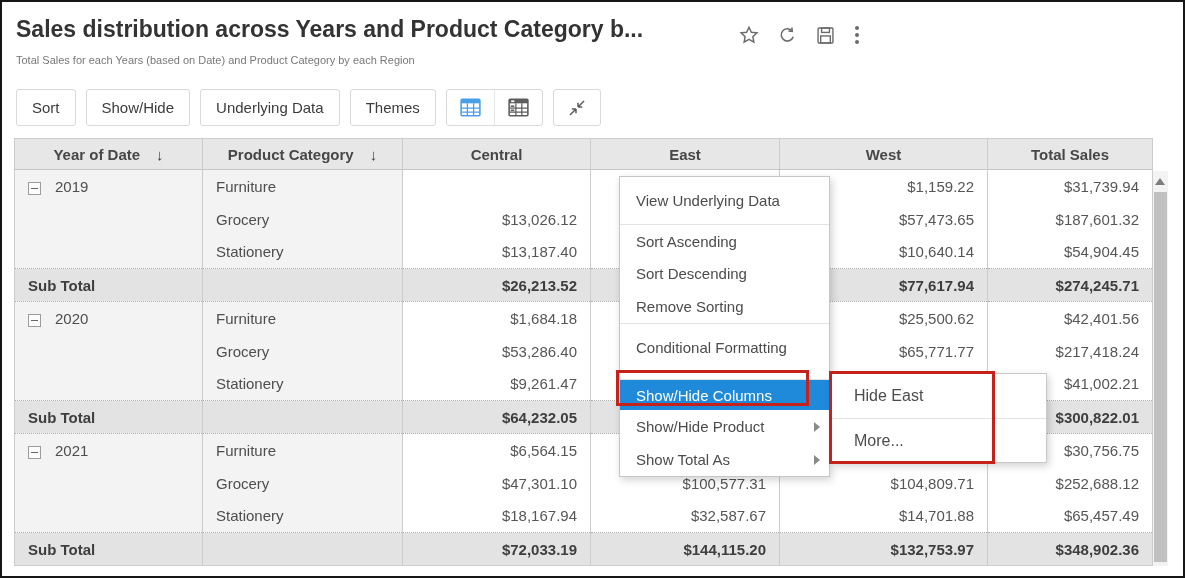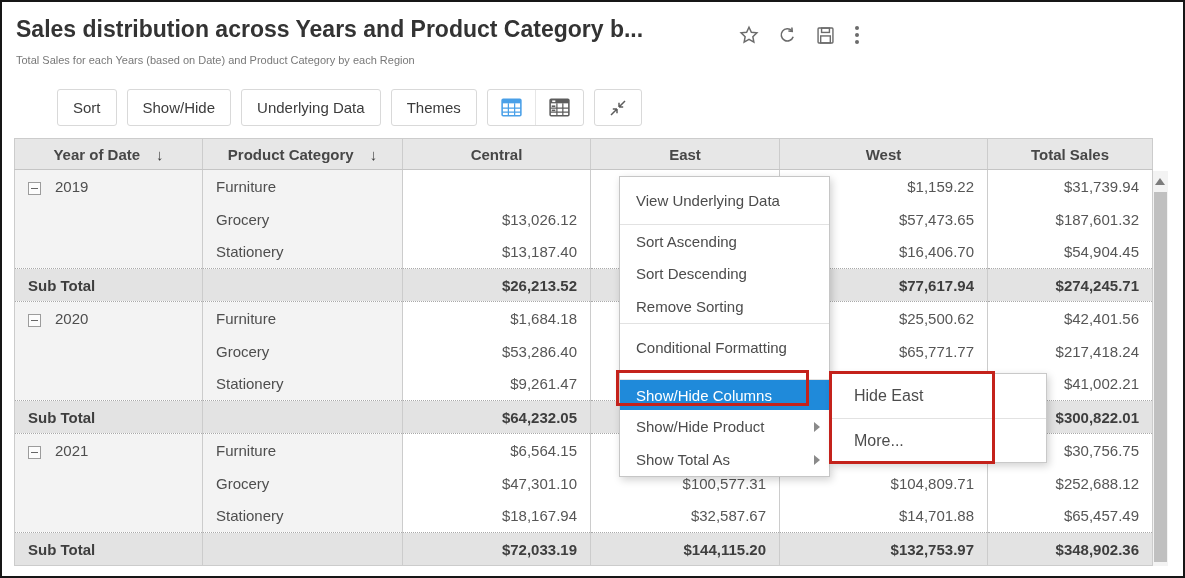--- a/index.html
+++ b/index.html
@@ -7,21 +7,21 @@
   .window { position:relative; width:1185px; height:578px; border:2px solid #161616; background:#fff; overflow:hidden; }
 
   .title { position:absolute; left:14px; top:14px; font-size:23px; font-weight:bold; color:#333; white-space:nowrap; }
   .hdr-icons { position:absolute; left:736px; top:22px; display:flex; gap:17px; align-items:center; }
   .hdr-icons svg { display:block; }
   .dots { display:flex; flex-direction:column; gap:3px; padding:2px; }
   .dots i { width:4px; height:4px; border-radius:50%; background:#6b6b6b; }
 
   .subtitle { position:absolute; left:14px; top:52px; font-size:11px; color:#787878; white-space:nowrap; }
 
-  .toolbar { position:absolute; left:14px; top:87px; display:flex; gap:10px; height:37px;margin-left:41px; }
+  .toolbar { position:absolute; left:14px; top:87px; display:flex; gap:10px; height:37px; }
   .tb-btn { border:1px solid #d9d9d9; border-radius:3px; background:#fff; font-size:15px; color:#3c3c3c;
             padding:0 15px; display:flex; align-items:center; cursor:pointer; font-family:inherit; }
   .icon-group { border:1px solid #d9d9d9; border-radius:3px; display:flex; align-items:center; background:#fff; }
   .icon-cell { padding:5px 11px; display:flex; align-items:center; }
   .icon-cell + .icon-cell { border-left:1px solid #e6e6e6; }
   .collapse-btn { border:1px solid #d9d9d9; border-radius:3px; width:48px; display:flex; align-items:center; justify-content:center; background:#fff; }
 
   table.pivot { position:absolute; left:12px; top:136px; border-collapse:collapse; table-layout:fixed; z-index:1; }
   .pivot th, .pivot td { border-right:1px solid #ccc; font-size:15px; padding:0 13px; overflow:hidden; white-space:nowrap; }
   .pivot { border:1px solid #ccc; }
@@ -173,21 +173,21 @@
         </tr>
         <tr>
           <td class="rowhead">
             <div class="yearflex">
               <span></span>
             </div>
           </td>
           <td class="rowhead">Stationery</td>
           <td class="num">$13,187.40</td>
           <td class="num"></td>
-          <td class="num">$16,406.70</td>
+          <td class="num">$10,640.14</td>
           <td class="num">$54,904.45</td>
         </tr>
         <tr class="subtotal">
           <td class="rowhead">Sub Total</td>
           <td class="rowhead"></td>
           <td class="num">$26,213.52</td>
           <td class="num"></td>
           <td class="num">$77,617.94</td>
           <td class="num">$274,245.71</td>
         </tr>

